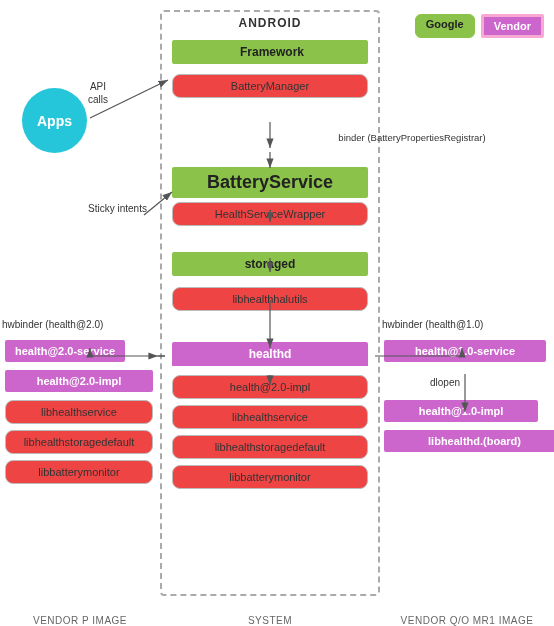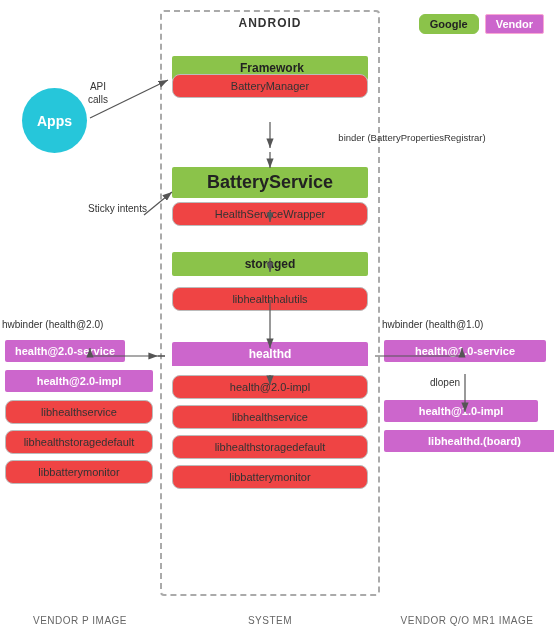--- a/index.html
+++ b/index.html
@@ -32,21 +32,21 @@
       background: #8bc34a;
       border: 1px solid #8bc34a;
       padding: 3px 10px;
       font-size: 11px;
       font-weight: bold;
       color: #222;
       border-radius: 6px;
     }
     .legend-vendor {
       background: #cc66cc;
-      border: 1px solid #f9a8d4;
+      border: 3px solid #f9a8d4;
       padding: 3px 10px;
       font-size: 11px;
       font-weight: bold;
       color: #fff;
       border-radius: 2px;
     }
     .col-center {
       position: absolute;
       left: 160px;
       top: 10px;
@@ -174,21 +174,21 @@
 <div class="diagram-container">
 
   <div class="legend">
     <div class="legend-google">Google</div>
     <div class="legend-vendor">Vendor</div>
   </div>
 
   <div class="col-center">
     <div class="col-center-title">ANDROID</div>
 
-    <div class="center-item green-box" style="top:44px;padding-left:8px;">Framework</div>
+    <div class="center-item green-box" style="top:28px;padding-left:8px;">Framework</div>
 
     <div class="center-item white-box" style="top:62px;">BatteryManager</div>
 
     <div class="annotation" style="left:170px; top:120px; width:160px; font-size:9.5px;">binder
 (BatteryPropertiesRegistrar)</div>
 
     <div class="center-item green-box" style="top:155px; font-size:18px;">BatteryService</div>
 
     <div class="center-item white-box" style="top:190px;">HealthServiceWrapper</div>
 

